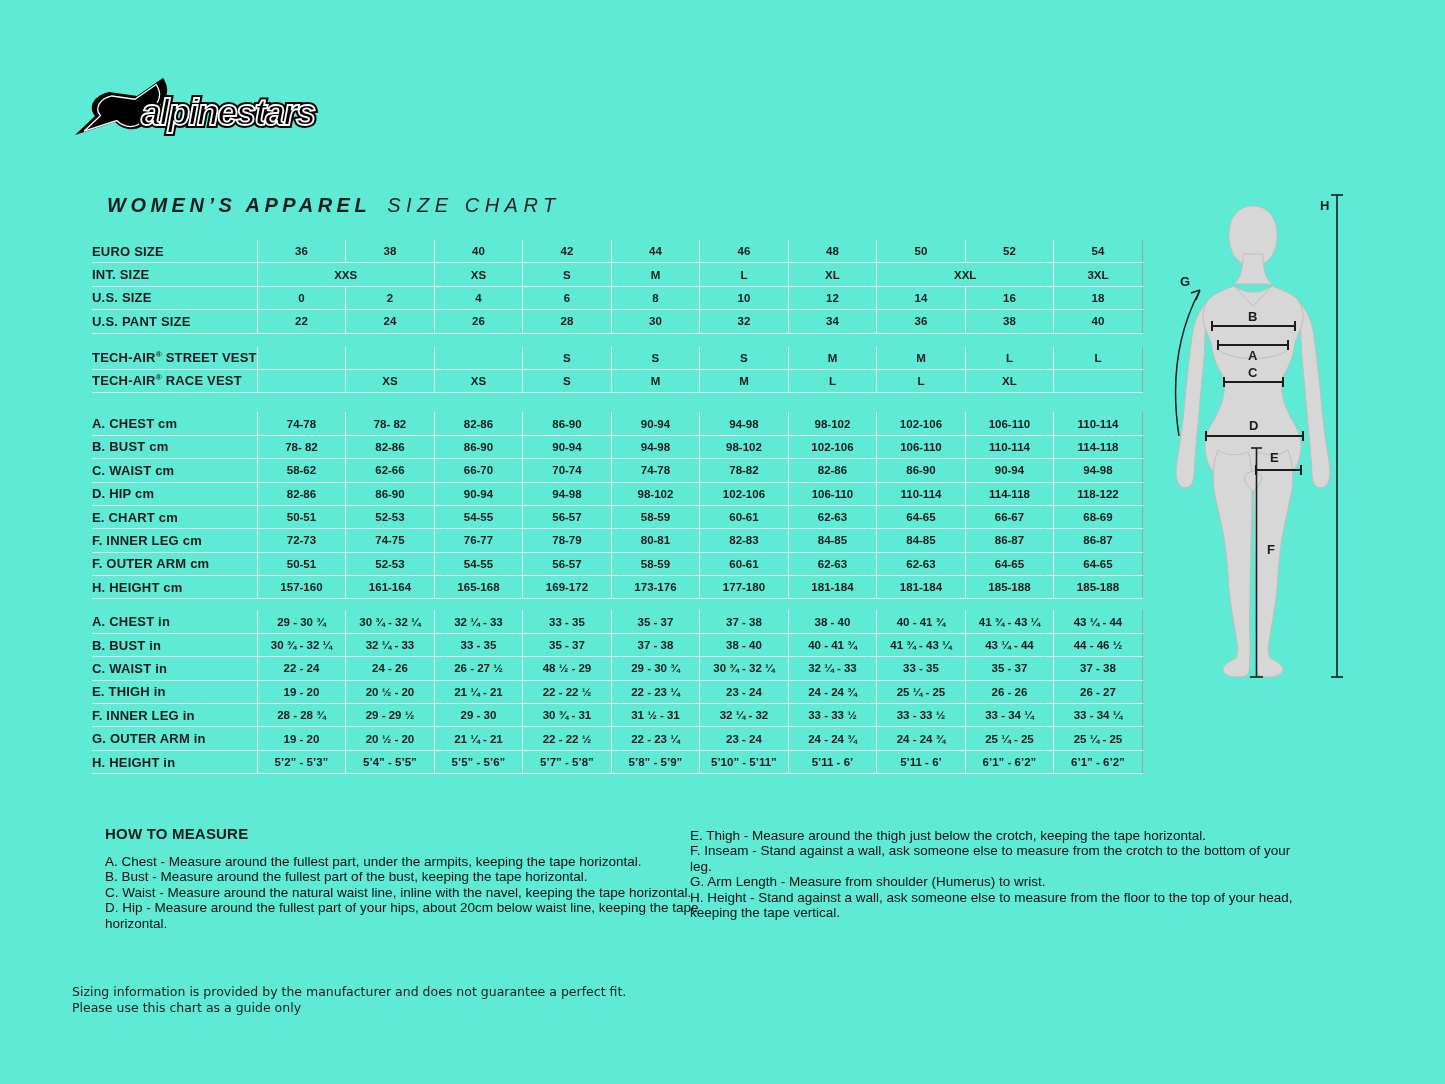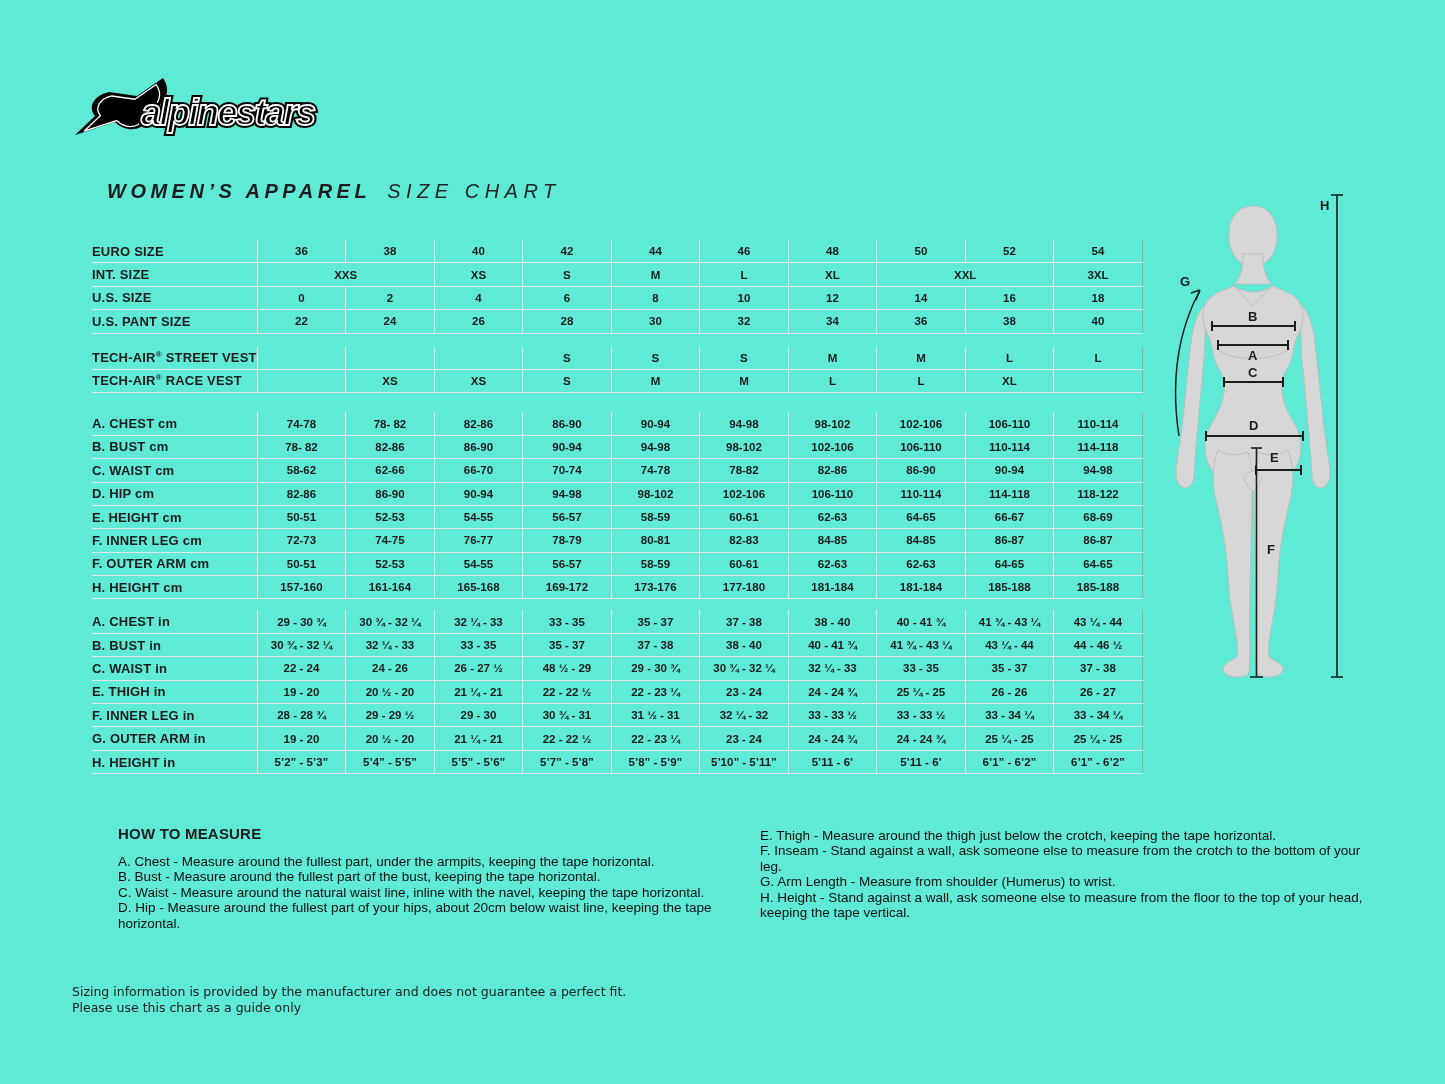--- a/index.html
+++ b/index.html
@@ -3,41 +3,41 @@
 <meta charset="utf-8">
 <style>
   html,body{margin:0;padding:0;background:#fff;}
   .page{position:relative;width:1445px;height:1084px;background:#5eead4;
         font-family:"Liberation Sans",sans-serif;color:#1c1c1c;overflow:hidden;}
 
   
   .logo{position:absolute;left:75px;top:78px;width:250px;height:58px;}
 
   
-  .title{position:absolute;left:107px;top:180px;font-style:italic;font-size:20px;
+  .title{position:absolute;left:107px;top:194px;font-style:italic;font-size:20px;
          white-space:nowrap;}
   .title .main{font-weight:700;letter-spacing:4.5px;}
   .title .sub{font-weight:400;letter-spacing:5.5px;margin-left:16px;color:#242424;}
 
   
   .size-table-wrap{position:absolute;left:92px;top:240px;}
   table.size{border-collapse:collapse;table-layout:fixed;}
   col.lblcol{width:137px;}
   col.datacol{width:88.5px;}
   table.size td{height:22.4px;padding:0;font-weight:700;white-space:nowrap;
         border-bottom:1px solid #e6e6e6;}
   td.lbl{font-size:13px;text-align:left;letter-spacing:.2px;}
   td.val{font-size:11.5px;text-align:center;border-left:1px solid #e6e6e6;}
   tr td.val:last-child{border-right:1px solid #a3a3a3;}
   tr.spacer td{border:none;height:auto;}
   td.lbl sup{font-size:8px;}
 
   
-  .howto-left{position:absolute;left:105px;top:826px;width:605px;margin-left:13px;}
-  .howto-right{position:absolute;left:760px;top:828px;width:616px;}
+  .howto-left{position:absolute;left:105px;top:826px;width:605px;}
+  .howto-right{position:absolute;left:690px;top:828px;width:616px;}
   .howto-heading{font-size:15px;font-weight:700;line-height:16px;margin-bottom:12px;
                  letter-spacing:.2px;}
   .howto-item{font-size:13.5px;line-height:15.4px;color:#101010;}
 
   
   .footer{position:absolute;left:72px;top:984px;font-family:"DejaVu Sans",sans-serif;
           font-size:12.5px;line-height:15.5px;color:#222;}
 
   
   .figure{position:absolute;left:1172px;top:190px;width:240px;height:510px;}
@@ -212,21 +212,21 @@
             <td class="val">90-94</td>
             <td class="val">94-98</td>
             <td class="val">98-102</td>
             <td class="val">102-106</td>
             <td class="val">106-110</td>
             <td class="val">110-114</td>
             <td class="val">114-118</td>
             <td class="val">118-122</td>
           </tr>
           <tr>
-            <td class="lbl">E. HEIGHT cm</td>
+            <td class="lbl">E. CHART cm</td>
             <td class="val">50-51</td>
             <td class="val">52-53</td>
             <td class="val">54-55</td>
             <td class="val">56-57</td>
             <td class="val">58-59</td>
             <td class="val">60-61</td>
             <td class="val">62-63</td>
             <td class="val">64-65</td>
             <td class="val">66-67</td>
             <td class="val">68-69</td>

